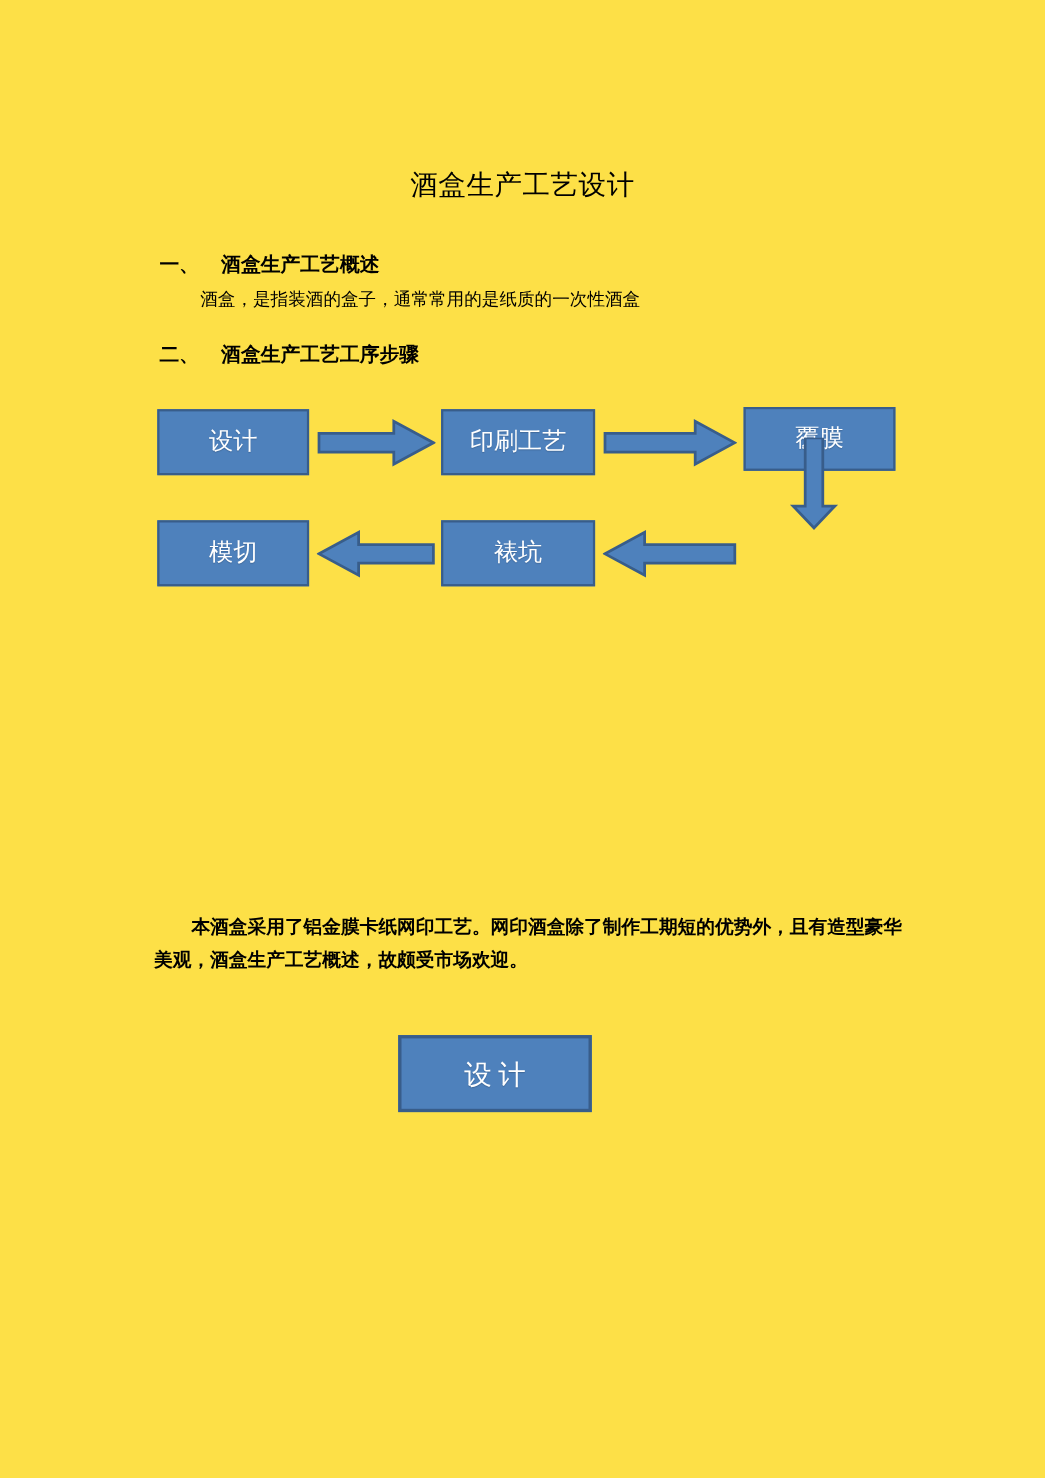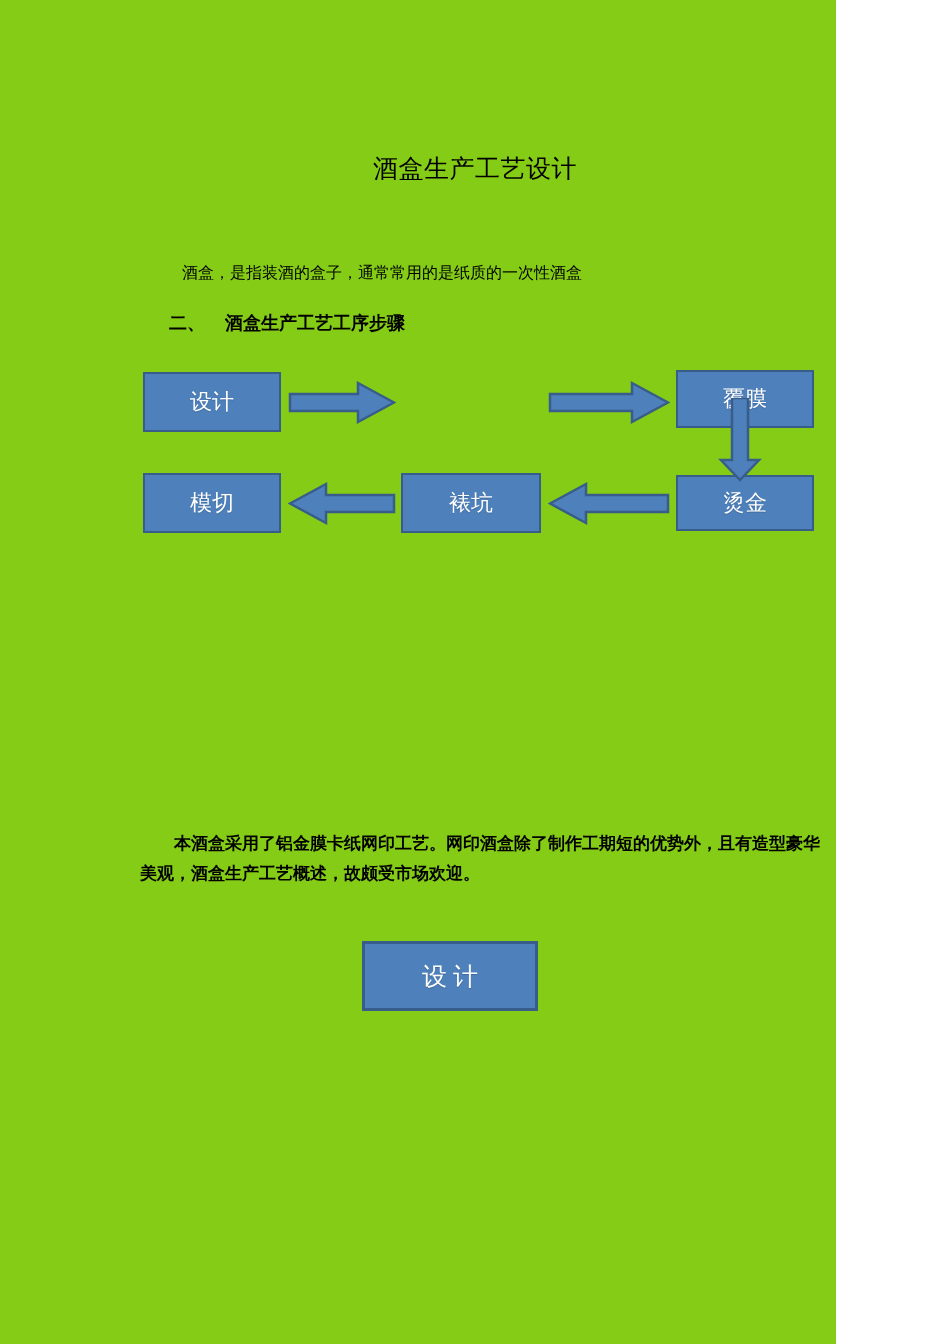--- a/index.html
+++ b/index.html
@@ -12,23 +12,23 @@
     height: 1344px;
     position: relative;
     font-family: "Liberation Serif", "DejaVu Serif", serif;
     color: #000000;
     overflow: hidden;
   }
 
   .page {
     position: absolute;
     left: 0; top: 0;
-    width: 836px;
+    width: 950px;
     height: 1344px;
-    background: #84cc16;
+    background: #fde047;
   }
 
   
   .doc-title {
     position: absolute;
     left: 0;
     top: 152px;
     width: 950px;
     text-align: center;
     font-family: "Liberation Serif", "DejaVu Serif", serif;
@@ -48,21 +48,21 @@
     font-size: 18px;
     line-height: 26px;
     color: #000;
     white-space: nowrap;
   }
   .section-heading .num {
     display: inline-block;
     min-width: 56px;
   }
   #heading-1 { top: 228px; }
-  #heading-2 { top: 310px; margin-left: 24px; }
+  #heading-2 { top: 310px; }
 
   
   .body-line {
     position: absolute;
     left: 182px;
     top: 259px;
     font-family: "Liberation Serif", "DejaVu Serif", serif;
     font-size: 16px;
     line-height: 28px;
     color: #000;
@@ -153,39 +153,42 @@
     white-space: nowrap;
   }
 </style>
 </head>
 <body>
 
 <div class="page">
 
   <div class="doc-title">酒盒生产工艺设计</div>
 
+  <div class="section-heading" id="heading-1">
+    <span class="num">一、</span><span>酒盒生产工艺概述</span>
+  </div>
 
   <div class="body-line">酒盒，是指装酒的盒子，通常常用的是纸质的一次性酒盒</div>
 
   <div class="section-heading" id="heading-2">
     <span class="num">二、</span><span>酒盒生产工艺工序步骤</span>
   </div>
 
   <div class="flow">
 
     <div class="node" id="node-design">设计</div>
 
+    <div class="node" id="node-printing">印刷工艺</div>
 
     <div class="node" id="node-lamination">覆膜</div>
 
     <div class="node" id="node-diecut">模切</div>
 
     <div class="node" id="node-mounting">裱坑</div>
 
-    <div class="node" id="node-stamping">烫金</div>
 
     <div class="arrow" id="arrow-design-printing">
       <svg width="108" height="45" viewBox="0 0 108 45">
         <polygon points="2,14 70,14 70,3 106,22.5 70,42 70,31 2,31" fill="#4E81BC" stroke="#385D8A" stroke-width="2.5" stroke-linejoin="miter"></polygon>
       </svg>
     </div>
 
     <div class="arrow" id="arrow-printing-lam">
       <svg width="122" height="45" viewBox="0 0 122 45">
         <polygon points="2,14 84,14 84,3 120,22.5 84,42 84,31 2,31" fill="#4E81BC" stroke="#385D8A" stroke-width="2.5" stroke-linejoin="miter"></polygon>

